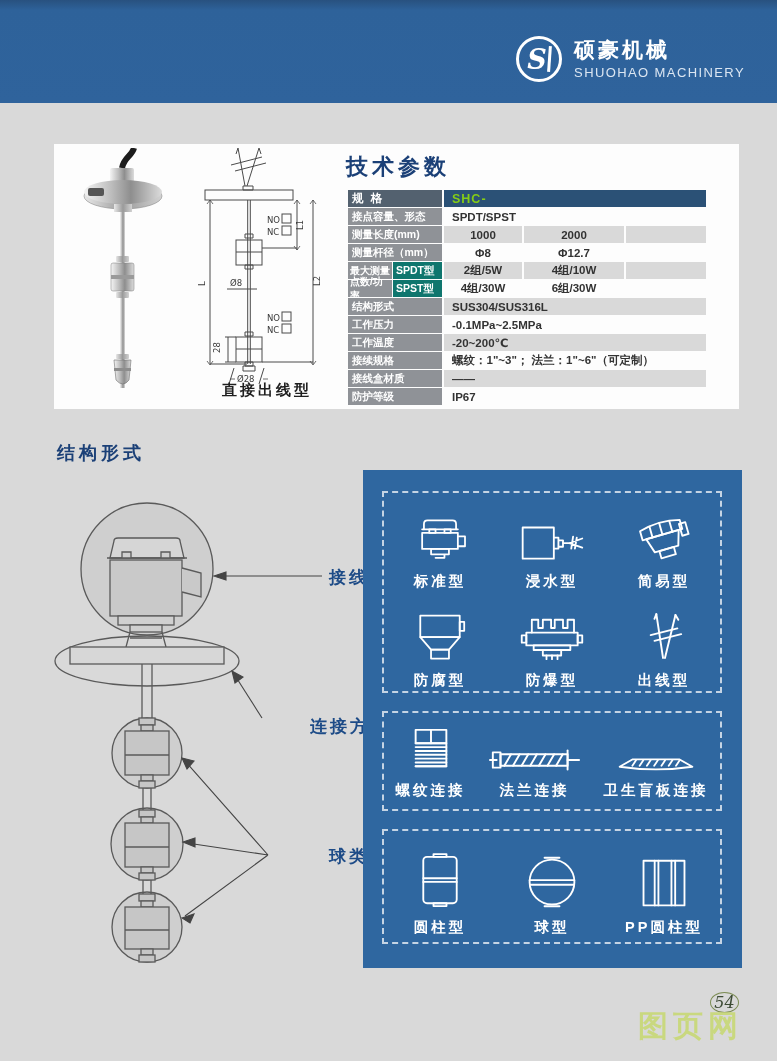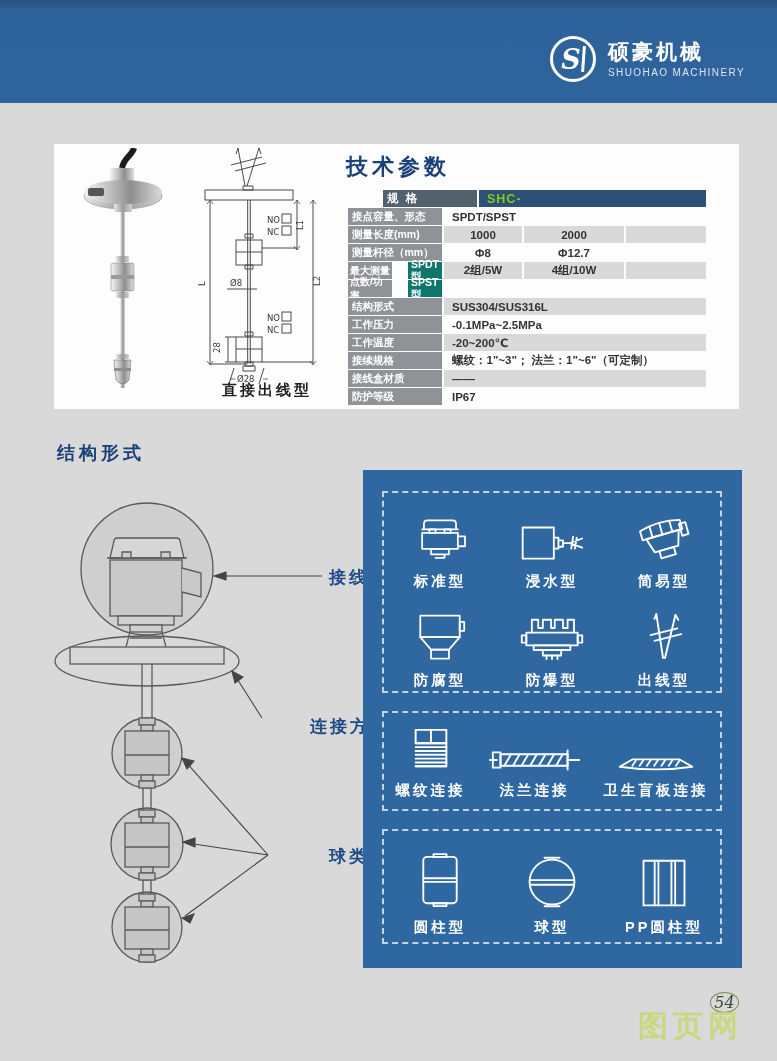--- a/index.html
+++ b/index.html
@@ -10,45 +10,45 @@
   .hdr{position:absolute;left:0;top:0;width:777px;height:103px;
        background:linear-gradient(180deg,#28517f 0%,#2e629a 10%,#2f639c 100%);}
   .hdr-brand{position:absolute;right:32px;top:36px;display:flex;align-items:center;gap:12px;}
   .logo-circle{width:40px;height:40px;border:3px solid #fff;border-radius:50%;position:relative;
        display:flex;align-items:center;justify-content:center;}
   .logo-s{color:#fff;font-family:"DejaVu Serif","Liberation Serif",serif;font-size:27px;font-weight:bold;
        font-style:italic;line-height:1;margin-right:-4px;}
   .logo-bar{display:inline-block;width:3px;height:26px;background:#fff;margin-left:5px;transform:rotate(4deg);}
   .brand-txt{display:flex;flex-direction:column;}
   .brand-cn{color:#fff;font-size:21px;font-weight:bold;letter-spacing:3px;line-height:1.15;}
-  .brand-en{color:#dbe6f2;font-size:10px;letter-spacing:1.4px;margin-top:3px;}
+  .brand-en{color:#dbe6f2;font-size:13px;letter-spacing:1.4px;margin-top:3px;}
 
   
   .spec-panel{position:absolute;left:54px;top:144px;width:685px;height:265px;background:#fdfdfd;}
   .spec-title{position:absolute;left:292px;top:8px;font-size:22px;font-weight:bold;color:#1b4077;letter-spacing:4px;}
   .drawing-caption{position:absolute;left:98px;top:237px;width:160px;text-align:right;
        font-size:15px;font-weight:bold;color:#1f1f1f;letter-spacing:3px;}
 
   
   .spec-table{position:absolute;left:294px;top:46px;width:358px;}
   .t-row{display:flex;height:17px;margin-bottom:1px;}
   .t-label{width:94px;background:#8f9297;color:#fff;font-size:10.5px;font-weight:600;
        display:flex;align-items:center;padding-left:4px;box-sizing:border-box;letter-spacing:0;}
-  .t-label-split{width:94px;display:flex;gap:16px;}
+  .t-label-split{width:94px;display:flex;gap:1px;}
   .t-label-split .p1{width:44px;background:#8f9297;color:#fff;font-size:10px;font-weight:600;
        display:flex;align-items:center;padding-left:2px;box-sizing:border-box;}
   .t-label-split .p2{flex:1;background:#0f766e;color:#fff;font-size:10.5px;font-weight:600;
        display:flex;align-items:center;padding-left:3px;box-sizing:border-box;}
   .t-vals{flex:1;display:flex;gap:2px;margin-left:2px;}
   .t-cell{display:flex;align-items:center;justify-content:center;font-size:11.5px;font-weight:bold;color:#333;}
   .t-cell.c1{width:78px;}
   .t-cell.c2{width:100px;}
   .t-cell.c3{flex:1;}
   .t-cell.span{flex:1;justify-content:flex-start;padding-left:8px;box-sizing:border-box;}
-  .t-row.head .t-label{background:#53616f;font-size:11.5px;letter-spacing:2px;margin-left:35px;}
+  .t-row.head .t-label{background:#53616f;font-size:11.5px;letter-spacing:2px;}
   .t-row.head .t-cell{background:#2b5176;color:#84cc16;font-size:12.5px;letter-spacing:1px;}
   .shade-g{background:#d9d9d9;}
   .shade-w{background:#fdfdfd;}
 
   
   .tech-drawing{position:absolute;left:133px;top:2px;}
   .tech-drawing text{font-size:8.5px;fill:#3a3a3a;font-family:"DejaVu Sans",sans-serif;}
   .sensor-photo{position:absolute;left:14px;top:4px;}
 
   
@@ -213,20 +213,25 @@
           <div class="t-vals">
             <div class="t-cell c1 shade-g">2组/5W</div>
             <div class="t-cell c2 shade-g">4组/10W</div>
             <div class="t-cell c3 shade-g"></div>
           </div>
         </div>
         <div class="t-row">
           <div class="t-label-split">
             <div class="p1">点数/功率</div>
             <div class="p2">SPST型</div>
+          </div>
+          <div class="t-vals">
+            <div class="t-cell c1 shade-w">4组/30W</div>
+            <div class="t-cell c2 shade-w">6组/30W</div>
+            <div class="t-cell c3 shade-w"></div>
           </div>
         </div>
         <div class="t-row">
           <div class="t-label">结构形式</div>
           <div class="t-vals">
             <div class="t-cell span shade-g">SUS304/SUS316L</div>
           </div>
         </div>
         <div class="t-row">
           <div class="t-label">工作压力</div>

